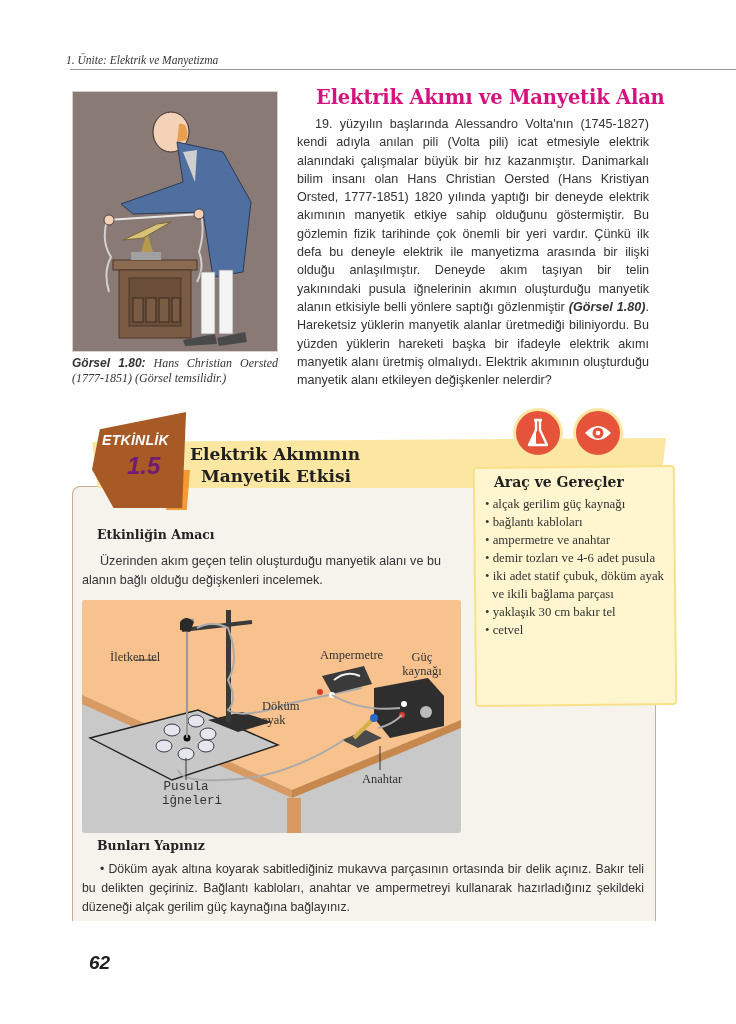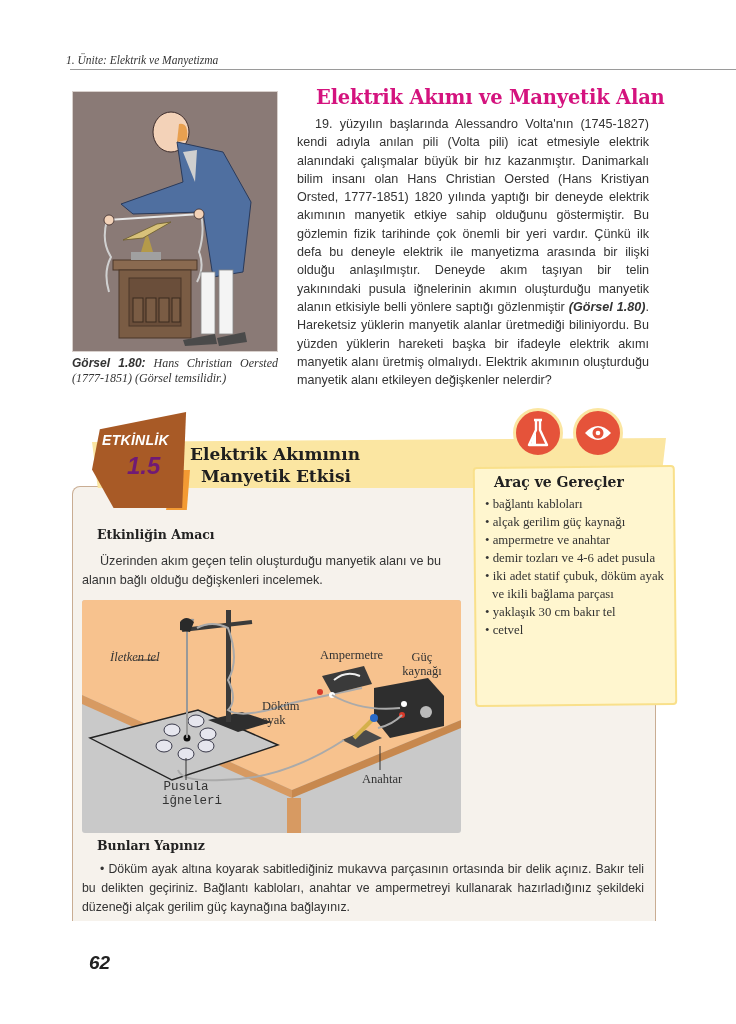--- a/index.html
+++ b/index.html
@@ -129,22 +129,22 @@
     <circle cx="15" cy="10" r="2.3" fill="#fff"></circle>
   </svg>
 </div>
 
 <div class="abs purpose-head">Etkinliğin Amacı</div>
 <div class="abs purpose-text"><span class="indent"></span><span>Üzerinden akım geçen telin oluşturduğu manyetik alanı ve bu alanın bağlı olduğu değişkenleri incelemek.</span></div>
 
 <div class="abs materials"></div>
 <div class="abs materials-head">Araç ve Gereçler</div>
 <ul class="abs materials-list">
+  <li>alçak gerilim güç kaynağı</li>
   <li>bağlantı kabloları</li>
-  <li>alçak gerilim güç kaynağı</li>
   <li>ampermetre ve anahtar</li>
   <li style="text-align:justify;">demir tozları ve 4-6 adet pusula</li>
   <li style="text-align:justify;">iki adet statif çubuk, döküm ayak ve ikili bağlama parçası</li>
   <li>yaklaşık 30 cm bakır tel</li>
   <li>cetvel</li>
 </ul>
 
 <div class="abs illus">
   <svg width="379" height="233" viewBox="0 0 379 233">
 
@@ -187,21 +187,21 @@
 
     <polygon points="260,140 284,130 300,138 276,148" fill="#4a4a4a"></polygon>
     <line x1="272" y1="138" x2="290" y2="120" stroke="#d4b04a" stroke-width="4"></line>
     <circle cx="292" cy="118" r="4" fill="#2a6ac8"></circle>
     <path d="M262 140 Q200 180 140 180 Q100 182 96 170" stroke="#aaa" stroke-width="2" fill="none"></path>
 
     <line x1="54" y1="60" x2="75" y2="60" stroke="#333" stroke-width="1"></line>
     <line x1="104" y1="158" x2="104" y2="180" stroke="#333" stroke-width="1"></line>
     <line x1="298" y1="146" x2="298" y2="170" stroke="#333" stroke-width="1"></line>
   </svg>
-  <div class="abs illus-label" style="left:28px; top:50px;font-style:italic;">İletken tel</div>
+  <div class="abs illus-label" style="left:28px; top:50px;">İletken tel</div>
   <div class="abs illus-label" style="left:238px; top:48px;">Ampermetre</div>
   <div class="abs illus-label" style="left:318px; top:50px; width:44px;">Güç kaynağı</div>
   <div class="abs illus-label" style="left:180px; top:99px; width:40px; text-align:left;">Döküm ayak</div>
   <div class="abs illus-label" style="left:280px; top:172px;">Anahtar</div>
   <div class="abs illus-label" style="left:80px; top:180px; width:48px;font-family:Liberation Mono, monospace;">Pusula iğneleri</div>
 </div>
 
 <div class="abs steps-head">Bunları Yapınız</div>
 <div class="abs steps-text">
   <p>• Döküm ayak altına koyarak sabitlediğiniz mukavva parçasının ortasında bir delik açınız. Bakır teli bu delikten geçiriniz. Bağlantı kabloları, anahtar ve ampermetreyi kullanarak hazırladığınız şekildeki düzeneği alçak gerilim güç kaynağına bağlayınız.</p>

